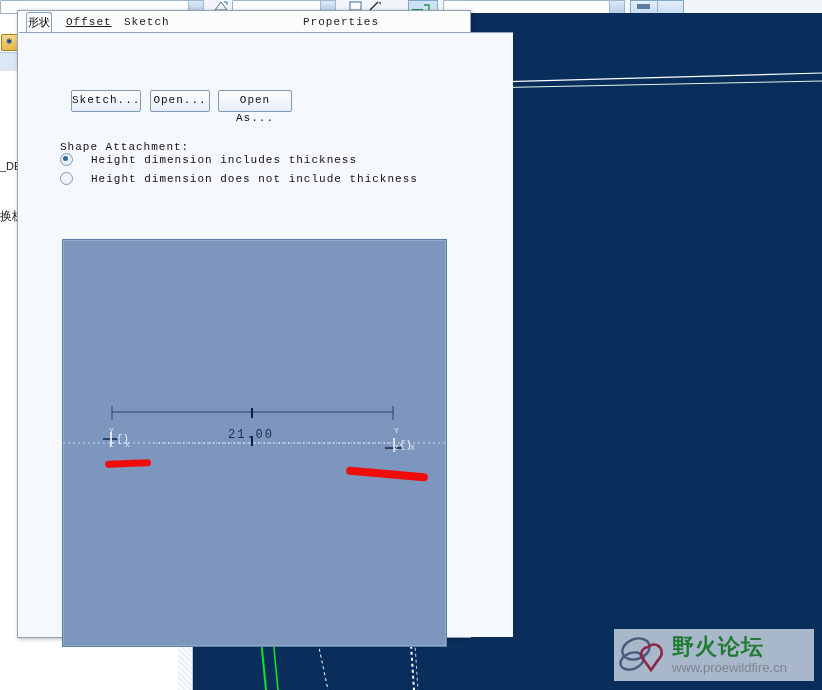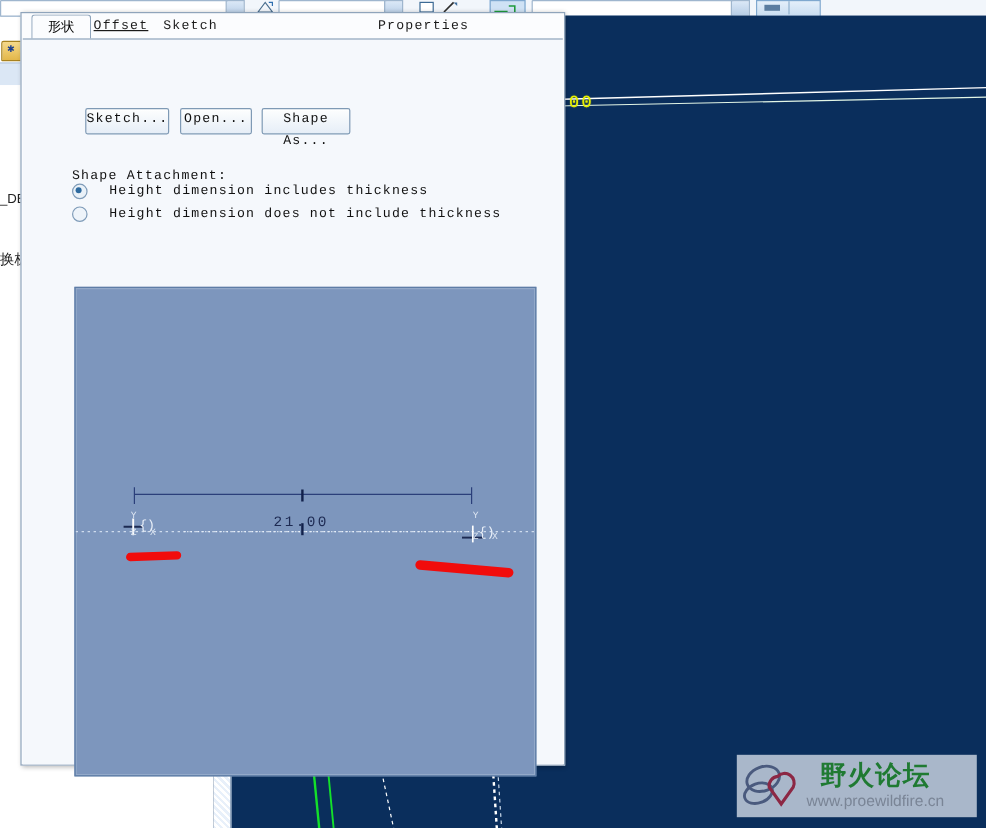--- a/index.html
+++ b/index.html
@@ -33,33 +33,33 @@
      font-size:14px;letter-spacing:2px;white-space:nowrap;text-shadow:0 0 1px #e8f000;}
   .vp-label.cn{letter-spacing:0px;font-family:"DejaVu Sans",sans-serif;font-size:11px;color:#f0e400;}
   .handle{position:absolute;width:9px;height:9px;background:#ffffff;border:1px solid #6a6a6a;}
   .handle.sel{background:#f4e43c;}
 
   
   #watermark{position:absolute;left:614px;top:629px;width:200px;height:52px;
      background:rgba(214,222,233,0.78);display:flex;align-items:center;padding-left:4px;box-sizing:border-box;}
   #wm-logo{width:54px;height:44px;position:relative;flex:0 0 auto;}
   #wm-texts{display:flex;flex-direction:column;justify-content:center;line-height:1;}
-  #wm-title{font-family:"DejaVu Sans",sans-serif;font-size:22px;font-weight:bold;color:#1f7a32;letter-spacing:1px;text-align:center;}
+  #wm-title{font-family:"DejaVu Sans",sans-serif;font-size:22px;font-weight:bold;color:#1f7a32;letter-spacing:1px;}
   #wm-url{font-family:"Liberation Sans",sans-serif;font-size:13px;color:#7a8596;letter-spacing:0px;margin-top:3px;}
 
   
   #dialog{position:absolute;left:17px;top:10px;width:452px;height:626px;background:#fbfcfe;
      border:1px solid #8fa4bb;box-shadow:1px 1px 4px rgba(0,0,0,0.30);}
   #tabstrip{position:absolute;left:0;top:0;width:452px;height:22px;background:transparent;}
-  .tab{position:absolute;top:2px;height:20px;line-height:19px;padding:0 13px;
+  .tab{position:absolute;top:2px;height:20px;line-height:19px;padding:0 1px;
      font-family:"Liberation Mono",monospace;font-size:11px;color:#1a1a1a;white-space:nowrap;letter-spacing:1px;}
   .tab.active{background:#fbfcfe;border:1px solid #8fa4bb;border-bottom:none;border-radius:3px 3px 0 0;top:1px;height:21px;color:#000;}
   .tab.cn{font-family:"DejaVu Sans",sans-serif;letter-spacing:0;}
   #dlg-body{position:absolute;left:1px;top:21px;width:450px;height:604px;background:#f5f8fc;
-     border-top:1px solid #8fa4bb;}
+     border-top:1px solid #8fa4bb;padding-left:44px;}
 
   .btn{position:absolute;height:20px;line-height:18px;text-align:center;
      background:linear-gradient(#fdfefe,#e6eef7);border:1px solid #7f9ab5;border-radius:2px;
      font-family:"Liberation Mono",monospace;font-size:11px;letter-spacing:1px;color:#101010;
      box-shadow:inset 0 1px 0 #ffffff;cursor:default;}
 
   .grp-label{position:absolute;font-family:"Liberation Mono",monospace;font-size:11px;color:#111;letter-spacing:1px;}
   .radio-row{position:absolute;display:flex;align-items:center;gap:18px;}
   .radio{width:11px;height:11px;border-radius:50%;border:1px solid #7e9bb8;background:#eef4fa;position:relative;flex:0 0 auto;}
   .radio.on{background:#e9f1f8;}
@@ -216,21 +216,21 @@
     <div class="tab active cn" style="left:8px;">形状</div>
     <div class="tab" style="left:47px;text-decoration:underline;">Offset</div>
     <div class="tab" style="left:105px;">Sketch</div>
     <div class="tab" style="left:284px;">Properties</div>
   </div>
 
   <div id="dlg-body">
 
     <div class="btn" style="left:52px;top:57px;width:68px;">Sketch...</div>
     <div class="btn" style="left:131px;top:57px;width:58px;">Open...</div>
-    <div class="btn" style="left:199px;top:57px;width:72px;">Shape As...</div>
+    <div class="btn" style="left:199px;top:57px;width:72px;">Open As...</div>
 
     <div class="grp-label" style="left:41px;top:108px;">Shape Attachment:</div>
 
     <div class="radio-row" style="left:41px;top:120px;">
       <span class="radio on"></span>
       <span class="radio-label">Height dimension includes thickness</span>
     </div>
 
     <div class="radio-row" style="left:41px;top:139px;">
       <span class="radio"></span>

